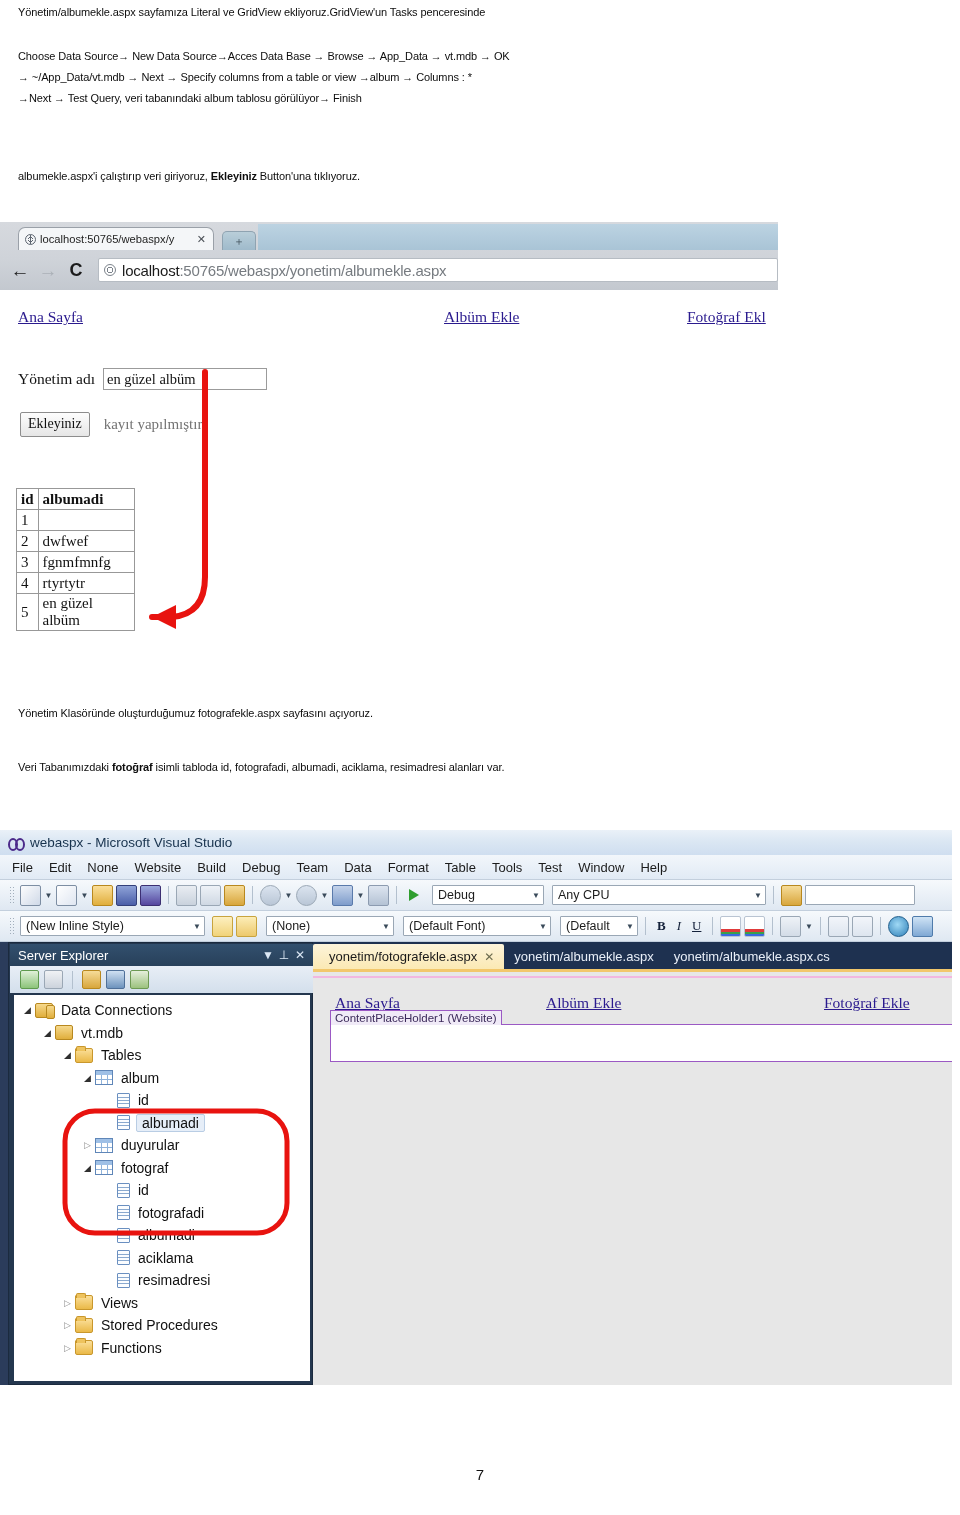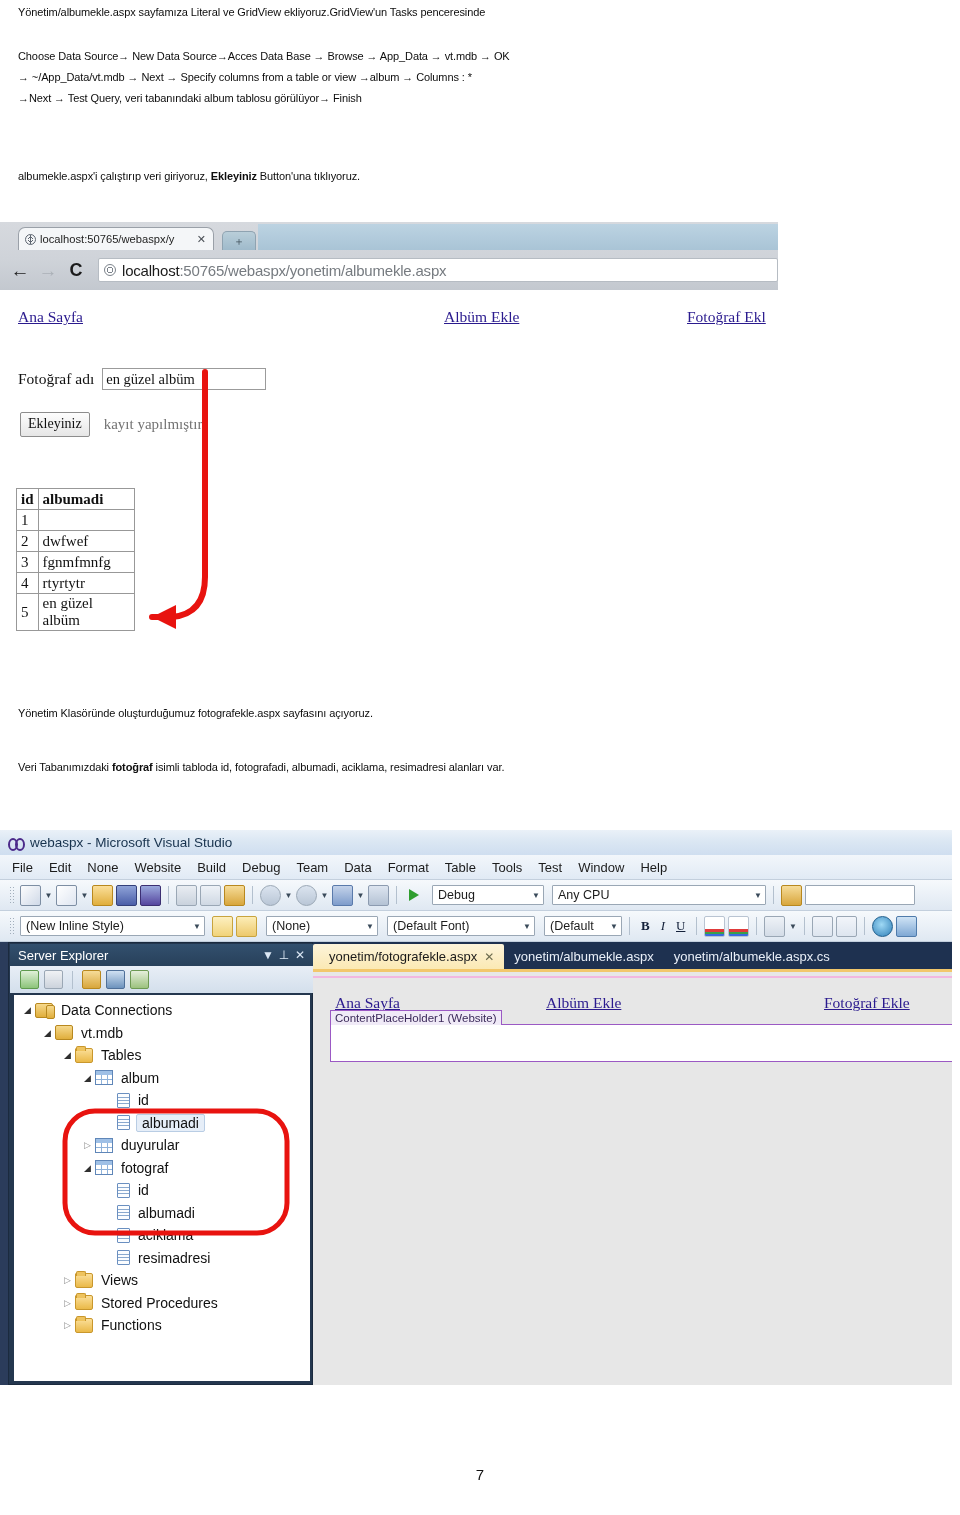--- a/index.html
+++ b/index.html
@@ -307,21 +307,21 @@
 
   <div class="br-viewport">
 
     <div class="page-nav">
       <a class="nav-home" href="#">Ana Sayfa</a>
       <a class="nav-album" href="#">Albüm Ekle</a>
       <a class="nav-photo" href="#">Fotoğraf Ekl</a>
     </div>
 
     <div class="form-row">
-      <span class="form-label">Fotoğraf adı</span>
+      <span class="form-label">Yönetim adı</span>
       <input class="form-input" type="text" value="en güzel albüm" style="">
     </div>
 
     <div class="btn-row">
       <button class="aspx-btn">Ekleyiniz</button>
       <span class="status-msg">kayıt yapılmıştır</span>
     </div>
 
     <table class="gridview">
       <thead>
@@ -434,21 +434,21 @@
   </div>
 
   <div class="vs-toolbar2">
     <span class="grip"></span>
     <div class="tb-combo" style="width:185px;">
       <span>(New Inline Style)</span>
       <span class="caret">▼</span>
     </div>
     <span class="tb-ico" style="background:linear-gradient(to bottom,#fdf0c0,#f1d37a);border:1px solid #c8a43e;margin-left:4px;"></span>
     <span class="tb-ico" style="background:linear-gradient(to bottom,#fcedb7,#edc96c);border:1px solid #c8a43e;"></span>
-    <div class="tb-combo" style="width:112px;margin-left:6px;">
+    <div class="tb-combo" style="width:128px;margin-left:6px;">
       <span>(None)</span>
       <span class="caret">▼</span>
     </div>
     <div class="tb-combo" style="width:148px;margin-left:6px;">
       <span>(Default Font)</span>
       <span class="caret">▼</span>
     </div>
     <div class="tb-combo" style="width:78px;margin-left:6px;">
       <span>(Default</span>
       <span class="caret">▼</span>
@@ -532,20 +532,25 @@
             <span class="tlabel">fotograf</span>
           </div>
           <div class="tnode" style="padding-left: 86px;">
             <span class="tw closed"></span>
             <span class="tico ico-col"></span>
             <span class="tlabel">id</span>
           </div>
           <div class="tnode" style="padding-left: 86px;">
             <span class="tw closed"></span>
             <span class="tico ico-col"></span>
+            <span class="tlabel">fotografadi</span>
+          </div>
+          <div class="tnode" style="padding-left: 86px;">
+            <span class="tw closed"></span>
+            <span class="tico ico-col"></span>
             <span class="tlabel">albumadi</span>
           </div>
           <div class="tnode" style="padding-left: 86px;">
             <span class="tw closed"></span>
             <span class="tico ico-col"></span>
             <span class="tlabel">aciklama</span>
           </div>
           <div class="tnode" style="padding-left: 86px;">
             <span class="tw closed"></span>
             <span class="tico ico-col"></span>

